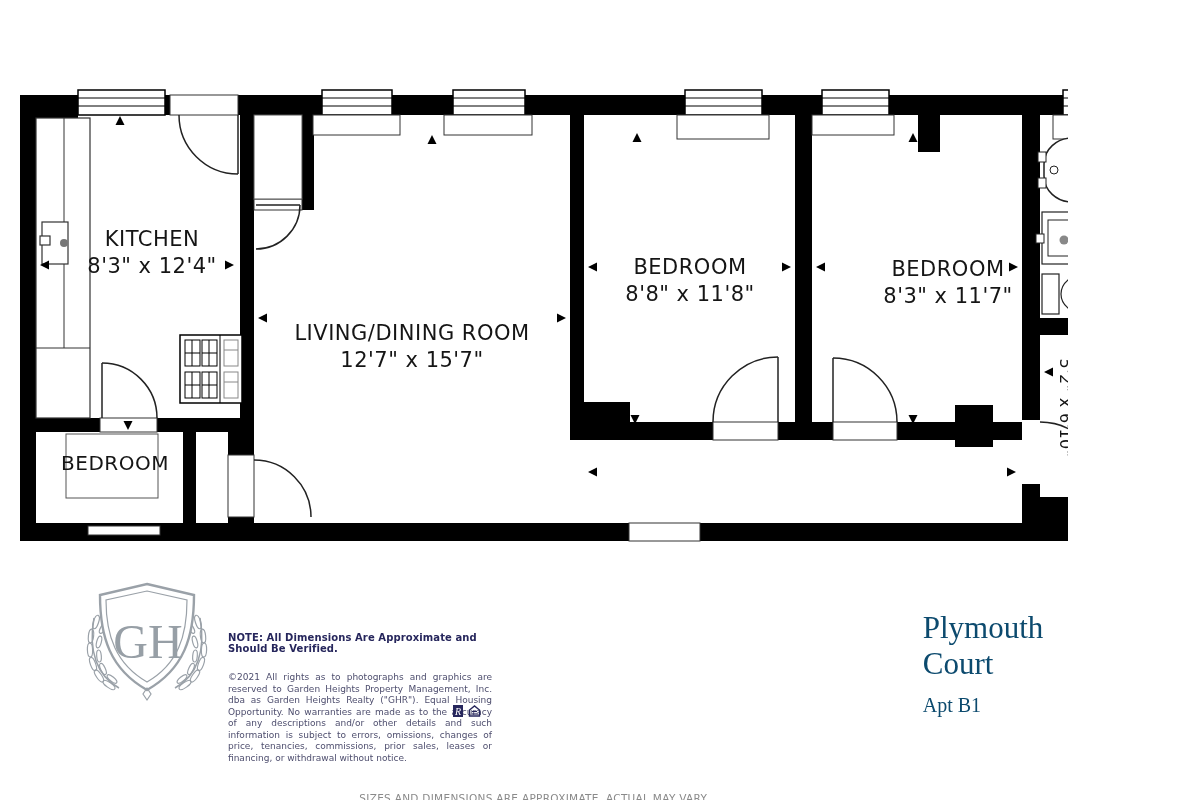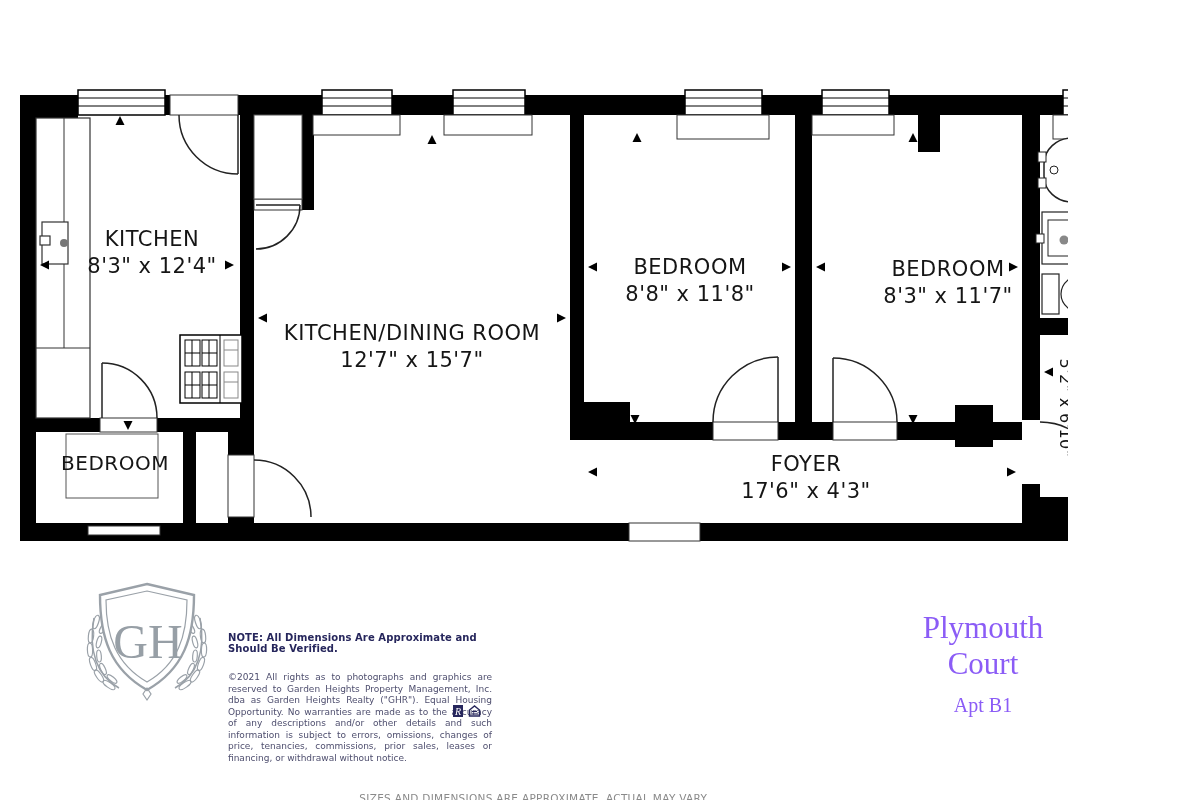--- a/index.html
+++ b/index.html
@@ -8,22 +8,22 @@
   .plan-svg{position:absolute;left:0;top:0;}
   .room-label{position:absolute;transform:translateX(-50%);text-align:center;
               font-size:21px;line-height:27px;letter-spacing:.5px;color:#151515;white-space:nowrap;}
   .room-label.small{font-size:20px;}
   .room-label.rotated{transform:translate(-50%,-50%) rotate(90deg);font-size:16px;line-height:21px;letter-spacing:.4px;}
   .footer-note{position:absolute;left:228px;top:632px;width:268px;font-size:10px;font-weight:bold;
                color:#26265c;letter-spacing:.1px;}
   .footer-disclaimer{position:absolute;left:228px;top:672px;width:264px;font-size:9px;line-height:11.5px;
                      color:#4e4e6e;text-align:justify;}
   .footer-icons{position:absolute;left:452px;top:705px;display:flex;gap:4px;align-items:center;}
-  .property-block{position:absolute;left:983px;top:610px;transform:translateX(-50%);text-align:center;
-                  font-family:"Liberation Serif",serif;color:#8b5cf6;}
+  .property-block{position:absolute;left:983px;top:610px;transform:translateX(-50%);
+                  font-family:"Liberation Serif",serif;color:#0c4a6e;}
   .property-name{font-size:31px;margin-bottom:10px;}
   .property-addr{font-size:20px;line-height:27px;}
   .bottom-strip{position:absolute;left:0;right:0;top:792px;text-align:center;font-size:10.5px;
                 color:#8a8a8a;letter-spacing:.3px;font-family:"DejaVu Sans",sans-serif;}
   .logo{position:absolute;left:72px;top:576px;}
 </style>
 </head>
 <body>
 
 <div class="page">
@@ -228,42 +228,38 @@
         <path d="M1144,372 l-9,-4.5 v9 z"></path>
     </g>
   </svg>
 
   <div class="room-label" style="left:152px;top:226px">
     <div>KITCHEN</div>
     <div>8'3" x 12'4"</div>
   </div>
 
   <div class="room-label" style="left:412px;top:320px">
-    <div>KITCHEN/DINING ROOM</div>
+    <div>LIVING/DINING ROOM</div>
     <div>12'7" x 15'7"</div>
   </div>
 
   <div class="room-label" style="left:690px;top:254px">
     <div>BEDROOM</div>
     <div>8'8" x 11'8"</div>
   </div>
 
   <div class="room-label" style="left:948px;top:256px">
     <div>BEDROOM</div>
     <div>8'3" x 11'7"</div>
   </div>
 
   <div class="room-label small" style="left:115px;top:450px">
     <div>BEDROOM</div>
   </div>
 
-  <div class="room-label" style="left:806px;top:451px">
-    <div>FOYER</div>
-    <div>17'6" x 4'3"</div>
-  </div>
 
   <div class="room-label small" style="left:1113px;top:240px">
     <div>BATH</div>
   </div>
 
   <div class="room-label rotated" style="left:1076px;top:408px">
     <div>DRESSING ROOM</div>
     <div>5'2" x 6'10"</div>
   </div>
 

